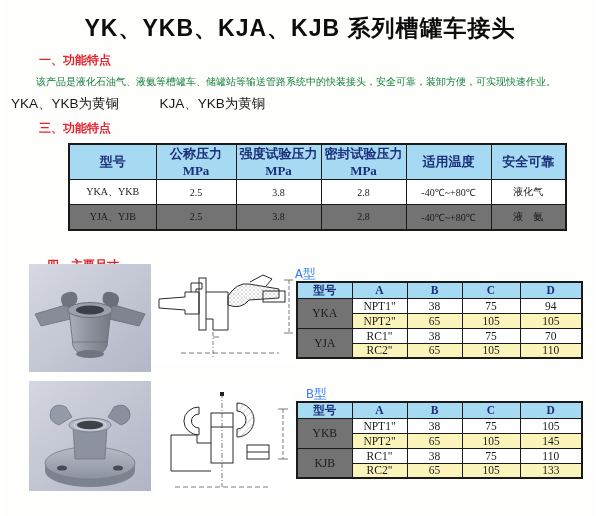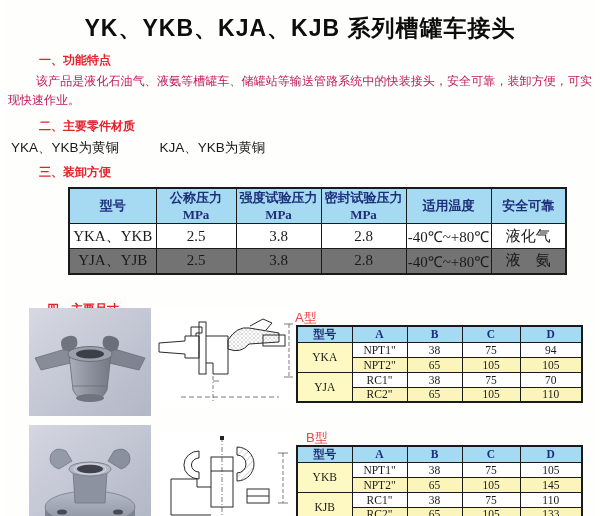--- a/index.html
+++ b/index.html
@@ -12,62 +12,61 @@
   .title {
     padding-top:13px; text-align:center;
     font-size:23px; font-weight:bold; letter-spacing:1px; color:#0d0d0d;
   }
   .sec-heading {
     margin:8px 0 1px 36px;
     color:#e2232e; font-weight:bold; font-size:12px;
   }
   .para {
     margin:3px 5px 0 5px; text-indent:28px; text-align:justify;
-    font-size:12px; line-height:19px; color:#be185d;
+    font-size:10px; line-height:19px; color:#15803d;
   }
   .materials-line { margin:4px 0 0 8px; font-size:13.5px; line-height:17px; }
 
   
   table { border-collapse:collapse; table-layout:fixed; }
   .perf { width:497px; margin:6px 0 0 65px; font-family:"Liberation Serif", serif; }
   .perf th, .perf td { border:1px solid #1a1a1a; text-align:center; vertical-align:middle; }
   .perf table, .perf { border:2px solid #1a1a1a; }
   .perf th { height:26px; background:#a6d9f2; color:#1c2f7a; font-size:13px; font-weight:bold; }
-  .perf td { height:25px; font-size:15px; background:#ffffff; }
+  .perf td { height:25px; font-size:10px; background:#ffffff; }
   .perf tr.alt td { background:#737373; }
 
   
   .dims { position:relative; width:600px; height:272px; margin-top:4px; }
   .dims .sec-heading { position:absolute; left:40px; top:18px; margin:4px; }
   .figure { position:absolute; overflow:hidden; }
   .type-label {
-    position:absolute; font-family:Liberation Sans, sans-serif;
-    font-size:13px; color:#ef4444;
+    position:absolute; font-family:Liberation Mono, monospace;
+    font-size:13px; color:#3b82f6;
   }
   .dim-table { position:absolute; width:285px; font-family:"Liberation Serif", serif; border:2px solid #1a1a1a; }
   .dim-table th, .dim-table td { border:1px solid #1a1a1a; text-align:center; vertical-align:middle; }
   .dim-table th { height:16px; background:#a6d9f2; color:#1c2f7a; font-size:11.5px; font-weight:bold; }
   .dim-table td { height:15px; font-size:11.5px; background:#ffffff; }
   .dim-table td.yellow { background:#fbf5bb; }
-  .dim-table td.model { background:#fef9c3; }
+  .dim-table td.model { background:#737373; }
 </style>
 </head>
 <body>
 
 <div class="page">
 
   <div class="title">YK、YKB、KJA、KJB 系列槽罐车接头</div>
 
   <div class="sec-heading">一、功能特点</div>
   <div class="para">该产品是液化石油气、液氨等槽罐车、储罐站等输送管路系统中的快装接头，安全可靠，装卸方便，可实现快速作业。</div>
 
-  <div class="sec-heading">二、主要零件材质</div>
   <div class="materials-line">YKA、YKB为黄铜　　　KJA、YKB为黄铜</div>
 
-  <div class="sec-heading">三、装卸方便</div>
+  <div class="sec-heading">三、功能特点</div>
 
   <table class="perf">
     <colgroup>
       <col style="width:87px">
         <col style="width:80px">
         <col style="width:85px">
       <col style="width:85px">
         <col style="width:85px">
         <col style="width:75px">
     </colgroup>

